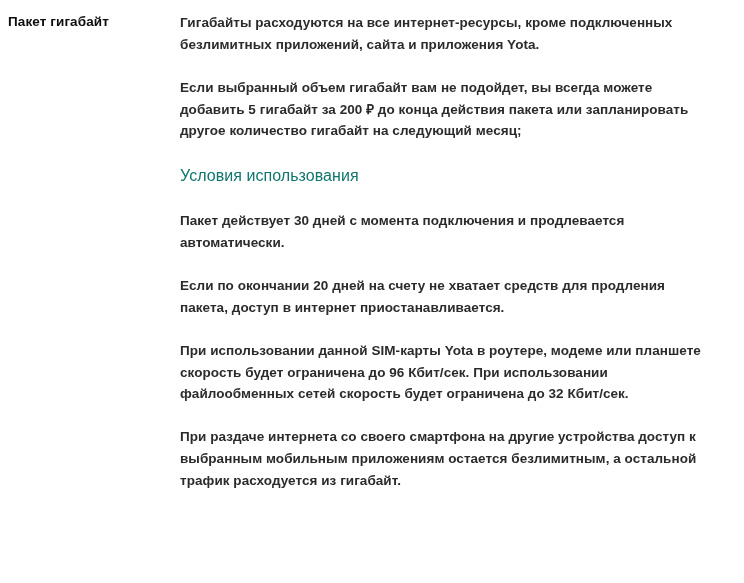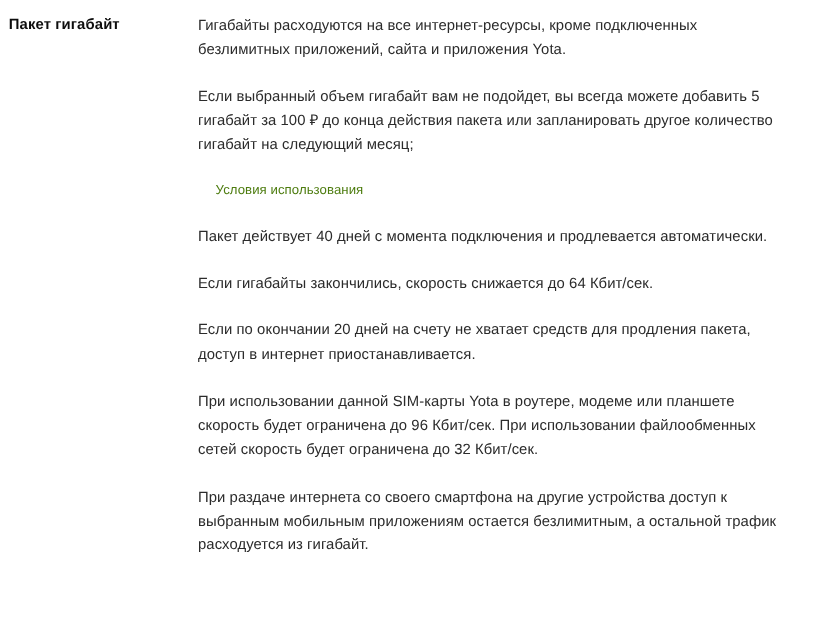--- a/index.html
+++ b/index.html
@@ -41,53 +41,53 @@
   .body-col {
     flex: 1 1 auto;
     max-width: 530px;
   }
   .para {
     font-size: 13.5px;
     line-height: 1.62;
     color: #2b2b2b;
     margin: 0 0 21px 0;
     letter-spacing: 0.05px;
+    font-weight: bold;
   }
   .para:last-child {
     margin-bottom: 0;
   }
   .subhead {
-    font-size: 12px;
+    font-size: 16px;
     line-height: 1.62;
-    color: #4d7c0f;
-    margin: 0 0 21px 16px;
+    color: #0f766e;
+    margin: 0 0 21px 0;
     letter-spacing: 0.05px;
   }
 </style>
 </head>
 <body>
 
 <div class="page">
   <div class="row">
 
     <div class="term-col">
       <div class="term">Пакет гигабайт</div>
     </div>
 
     <div class="body-col">
 
       <p class="para">Гигабайты расходуются на все интернет-ресурсы, кроме подключенных безлимитных приложений, сайта и приложения Yota.</p>
 
-      <p class="para">Если выбранный объем гигабайт вам не подойдет, вы всегда можете добавить 5 гигабайт за 100 ₽ до конца действия пакета или запланировать другое количество гигабайт на следующий месяц;</p>
+      <p class="para">Если выбранный объем гигабайт вам не подойдет, вы всегда можете добавить 5 гигабайт за 200 ₽ до конца действия пакета или запланировать другое количество гигабайт на следующий месяц;</p>
 
       <p class="subhead">Условия использования</p>
 
-      <p class="para">Пакет действует 40 дней с момента подключения и продлевается автоматически.</p>
+      <p class="para">Пакет действует 30 дней с момента подключения и продлевается автоматически.</p>
 
-      <p class="para">Если гигабайты закончились, скорость снижается до 64 Кбит/сек.</p>
 
       <p class="para">Если по окончании 20 дней на счету не хватает средств для продления пакета, доступ в интернет приостанавливается.</p>
 
       <p class="para">При использовании данной SIM-карты Yota в роутере, модеме или планшете скорость будет ограничена до 96 Кбит/сек. При использовании файлообменных сетей скорость будет ограничена до 32 Кбит/сек.</p>
 
       <p class="para">При раздаче интернета со своего смартфона на другие устройства доступ к выбранным мобильным приложениям остается безлимитным, а остальной трафик расходуется из гигабайт.</p>
 
     </div>
   </div>
 </div>

